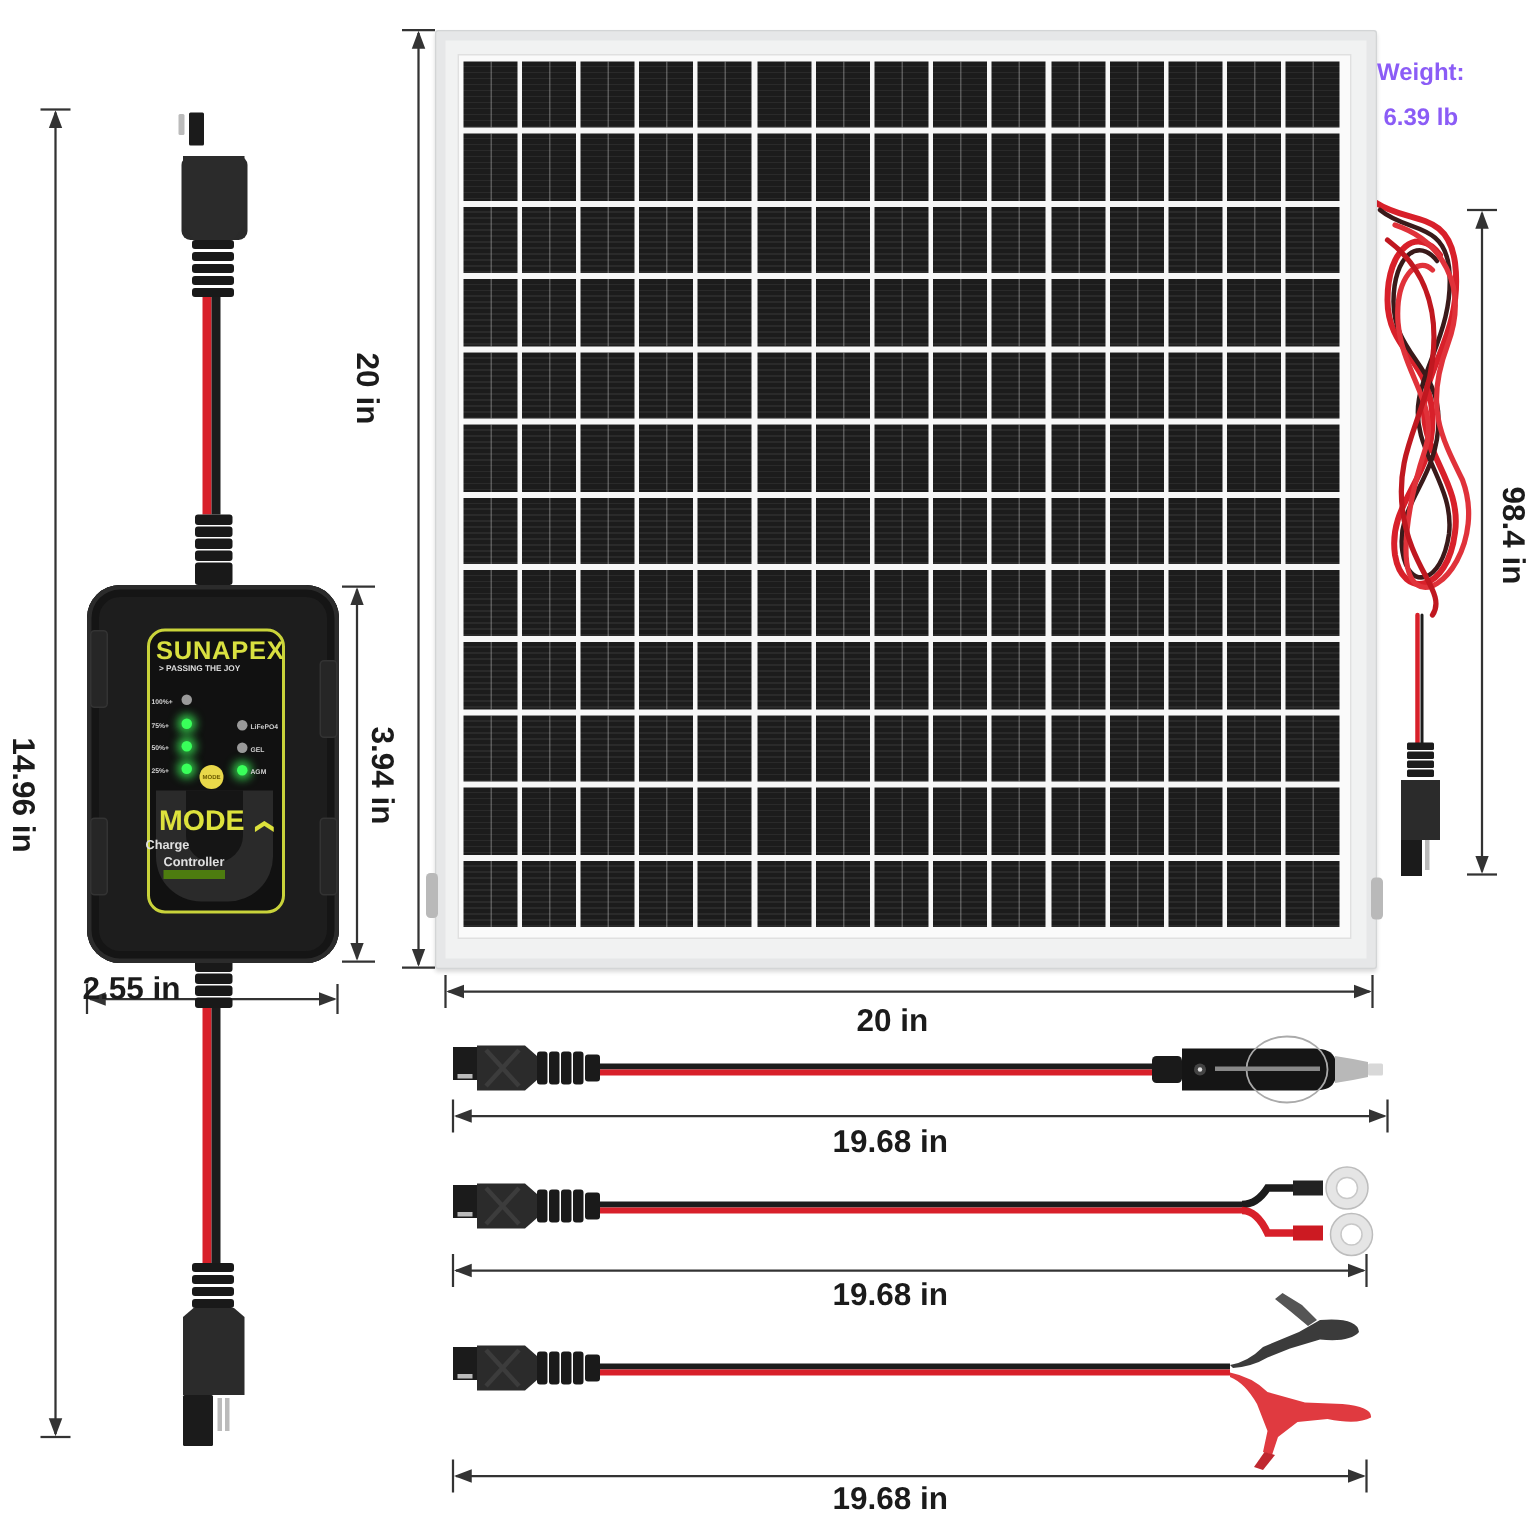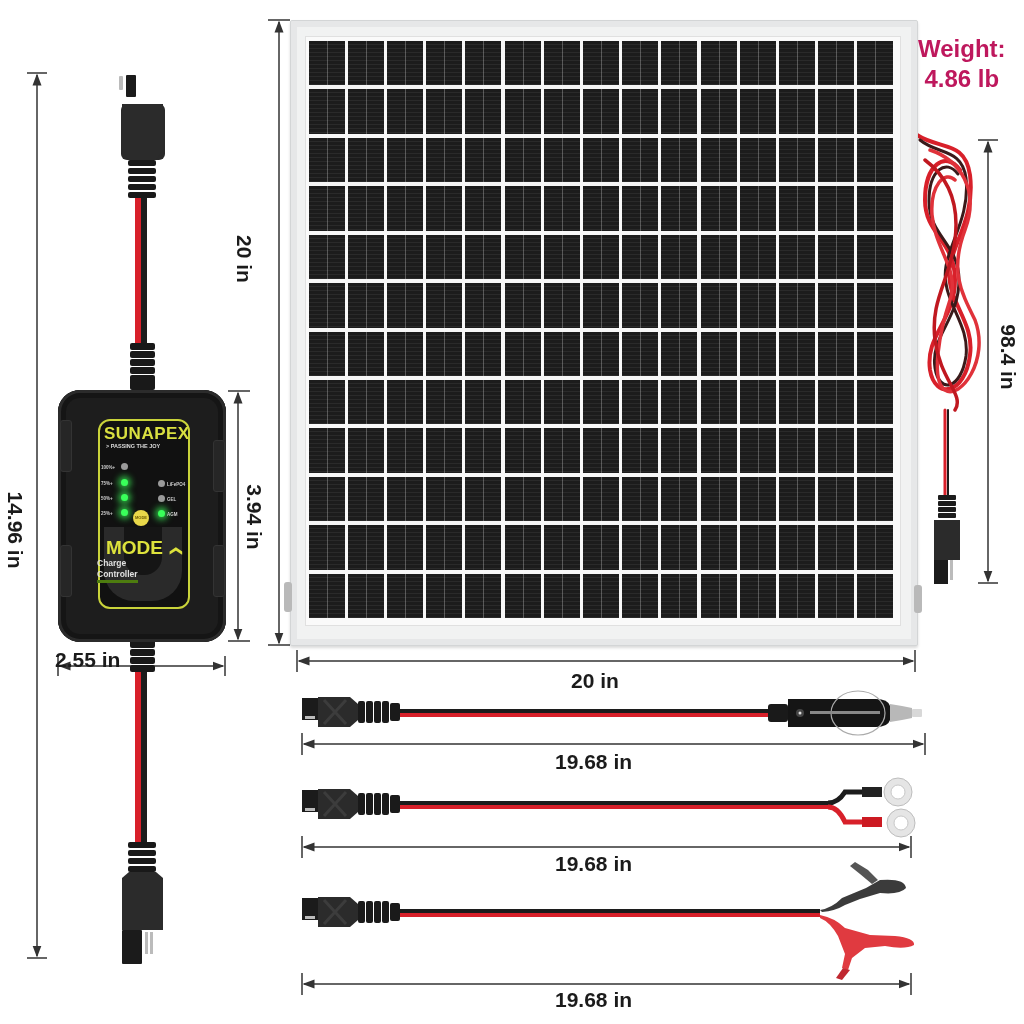--- a/index.html
+++ b/index.html
@@ -9,21 +9,21 @@
   .vert-label{transform:rotate(90deg);transform-origin:center center;}
   svg{position:absolute;left:0;top:0;overflow:visible;}
   
   .panel-frame{position:absolute;left:290px;top:20px;width:626px;height:624px;background:#f1f2f2;border:1px solid #d3d5d6;box-shadow:inset 0 0 0 6px #e6e7e8, 0 2px 3px rgba(0,0,0,0.15);border-radius:2px;}
   .panel-inner{position:absolute;left:305px;top:36px;width:594px;height:588px;background:#fafafa;border:1px solid #e0e0e0;}
   .cells{position:absolute;left:309px;top:41px;width:584px;height:577px;display:grid;grid-template-rows:repeat(12,1fr);row-gap:4px;background:#f7f7f7;}
   .cell-row{display:grid;grid-template-columns:repeat(3,1fr);column-gap:4px;}
   .cell-block{display:grid;grid-template-columns:repeat(5,1fr);column-gap:3px;}
   .cell{background:repeating-linear-gradient(180deg,#1c1c1c 0px,#1c1c1c 3px,#2a2a2a 3px,#2a2a2a 4px);position:relative;}
   .cell::after{content:"";position:absolute;left:50%;top:0;bottom:0;width:1px;background:rgba(200,200,200,0.35);}
-  .weight{position:absolute;left:918px;top:34px;font-weight:bold;font-size:24px;line-height:30px;text-align:center;color:#be185d;}
+  .weight{position:absolute;left:918px;top:34px;font-weight:bold;font-size:16px;line-height:30px;text-align:center;color:#8b5cf6;}
   
   .ctrl{position:absolute;left:58px;top:390px;width:168px;height:252px;background:#1d1d1d;border-radius:22px;box-shadow:inset 0 0 0 3px #2b2b2b, inset 0 0 0 8px #151515;}
   .ctrl-notch-l{position:absolute;width:10px;height:50px;background:#262626;border:1px solid #333;border-radius:3px;}
   .ctrl-face{position:absolute;left:98px;top:419px;width:88px;height:186px;background:#111;border:2px solid #c9d33a;border-radius:12px;}
   .brand{position:absolute;left:104px;top:424px;font-size:17px;font-weight:bold;color:#d9e040;letter-spacing:0.5px;}
   .slogan{position:absolute;left:106px;top:443px;font-size:5.5px;font-weight:bold;color:#dddddd;white-space:nowrap;}
   .led-label{position:absolute;font-size:4.5px;font-weight:bold;color:#d0d0d0;white-space:nowrap;}
   .led{position:absolute;width:7px;height:7px;border-radius:50%;}
   .led.on{background:#39ff5a;box-shadow:0 0 6px 3px rgba(60,255,90,0.7);}
   .led.off{background:#9a9a9a;}
@@ -513,21 +513,21 @@
         <div class="cell"></div>
       </div>
     </div>
   </div>
 
 <div class="abs" style="left:284px;top:582px;width:8px;height:30px;background:#b9b9b9;border-radius:3px;"></div>
 <div class="abs" style="left:914px;top:585px;width:8px;height:28px;background:#b9b9b9;border-radius:3px;"></div>
 
 <div class="weight">
   <div>Weight:</div>
-  <div>4.86 lb</div>
+  <div>6.39 lb</div>
 </div>
 
 <div class="ctrl"></div>
 <div class="ctrl-notch-l" style="left:60px;top:420px;"></div>
 <div class="ctrl-notch-l" style="left:60px;top:545px;"></div>
 <div class="ctrl-notch-l" style="left:213px;top:440px;"></div>
 <div class="ctrl-notch-l" style="left:213px;top:545px;"></div>
 <div class="ctrl-face"></div>
 <div class="brand">SUNAPEX</div>
 <div class="slogan">&gt; PASSING THE JOY</div>
@@ -549,21 +549,21 @@
 <div class="led-label" style="left:167px;top:512px;">AGM</div>
 
 <div class="mode-btn">MODE</div>
 
 <div class="u-shape"></div>
 <div class="u-inner"></div>
 <div class="mppt">MODE</div>
 <div class="mppt-arrow">❯</div>
 <div class="charge">
   <div>Charge</div>
-  <div style="border-bottom:3px solid #4d7c0f;">Controller</div>
+  <div style="border-bottom:6px solid #4d7c0f;margin-left:12px;">Controller</div>
 </div>
 
 <div class="dim-label vert-label" style="left:-24px;top:518px;">14.96 in</div>
 <div class="dim-label vert-label" style="left:221px;top:505px;">3.94 in</div>
 <div class="dim-label" style="left:55px;top:648px;">2.55 in</div>
 <div class="dim-label vert-label" style="left:220px;top:247px;">20 in</div>
 <div class="dim-label" style="left:571px;top:669px;">20 in</div>
 <div class="dim-label vert-label" style="left:975px;top:345px;">98.4 in</div>
 <div class="dim-label" style="left:555px;top:750px;">19.68 in</div>
 <div class="dim-label" style="left:555px;top:852px;">19.68 in</div>

